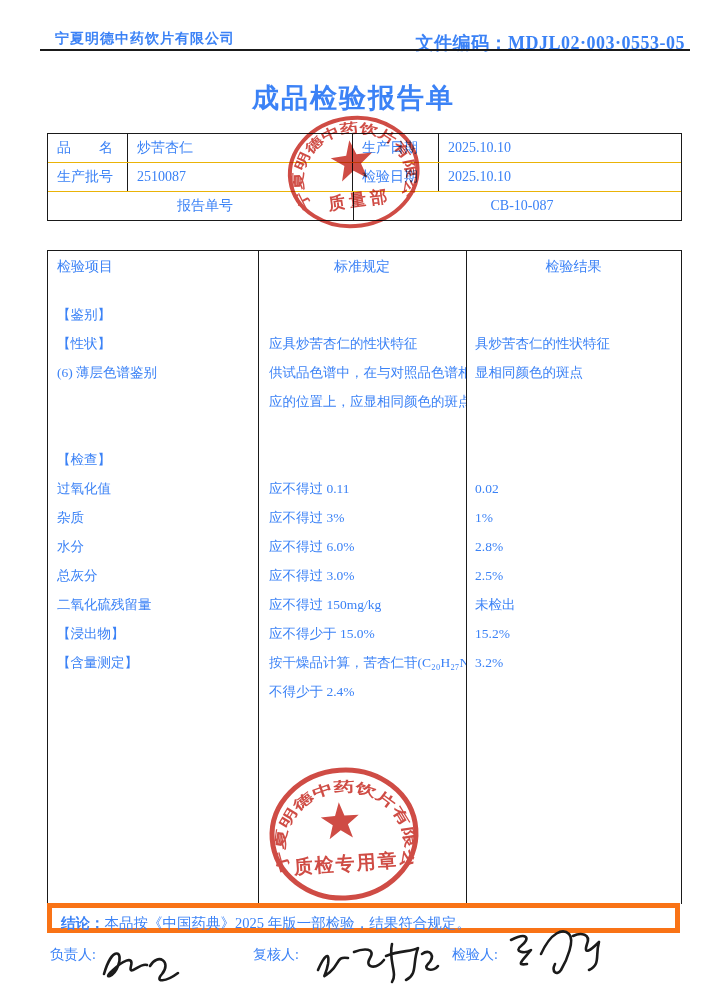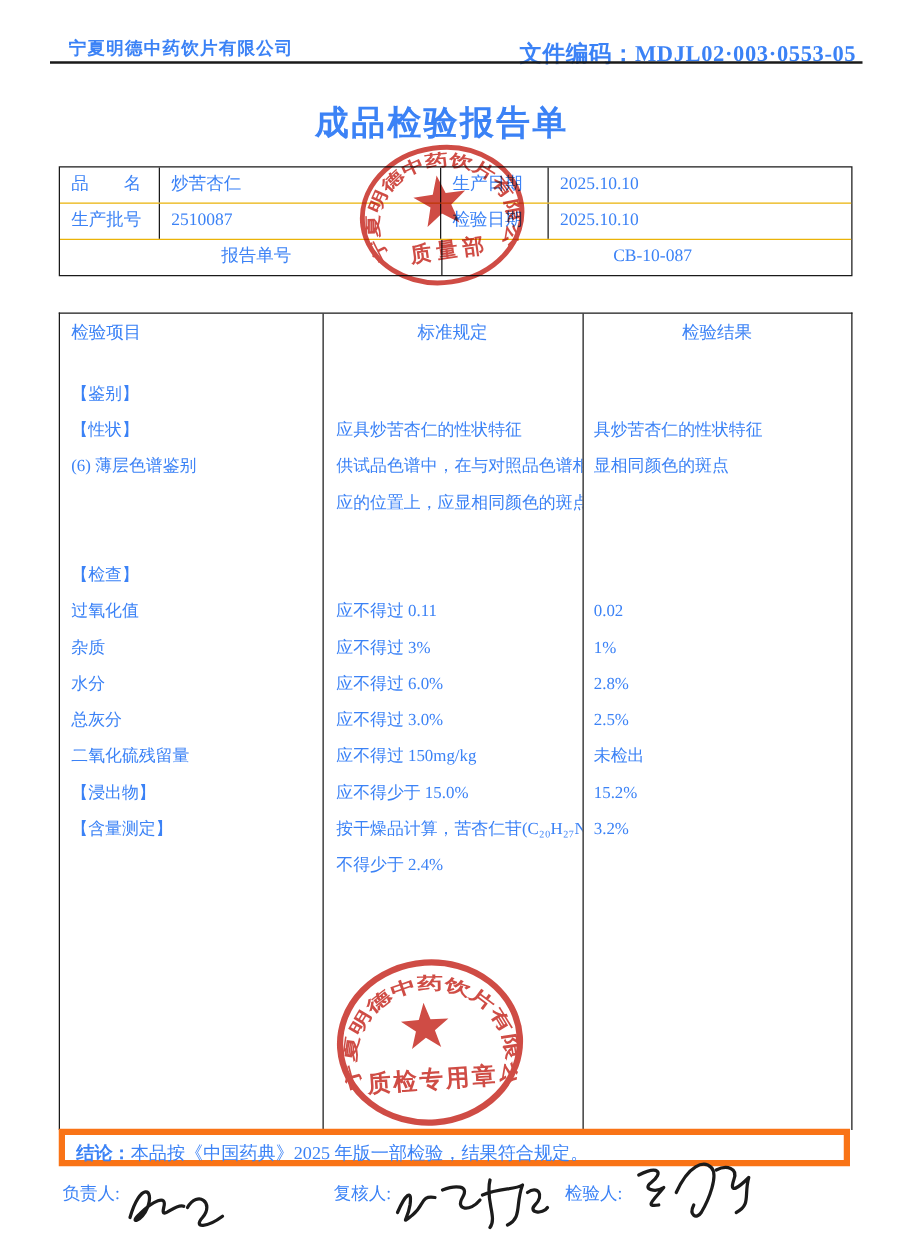--- a/index.html
+++ b/index.html
@@ -29,21 +29,21 @@
   .insp-body{padding-top:17px;}
   .t-line{display:grid;grid-template-columns:210px 208px 215px;height:29px;}
   .t-line > div{line-height:29px;font-size:13.5px;white-space:pre;overflow:hidden;}
   .c-item{padding-left:9px;} .c-std{padding-left:11px;} .c-res{padding-left:9px;}
   
   .conclusion{position:absolute;left:47px;top:903px;width:633px;height:30px;border:5px solid #f97316;
               line-height:30px;font-size:14.5px;padding-left:9px;box-sizing:border-box;white-space:pre;}
   .conclusion b{font-weight:bold;}
   
   .sig-label{position:absolute;top:936px;font-size:14px;margin-top:10px;}
-  .lbl-resp{left:50px;} .lbl-rev{left:267px;} .lbl-insp{left:452px;}
+  .lbl-resp{left:50px;} .lbl-rev{left:253px;} .lbl-insp{left:452px;}
   .sig-svg{position:absolute;}
   .sig1{left:90px;top:938px;} .sig2{left:306px;top:930px;} .sig3{left:497px;top:920px;}
   .sig-svg path{fill:none;stroke:#1b1b1b;stroke-width:2.6;stroke-linecap:round;stroke-linejoin:round;}
   
   .stamp{position:absolute;mix-blend-mode:multiply;opacity:.88;}
   .stamp-top{left:269px;top:98px;transform:rotate(-8deg);}
   .stamp-bottom{left:253px;top:752px;transform:rotate(-4deg);}
   .stamp ellipse{fill:none;stroke:var(--stamp-red,#c9332b);}
   .stamp .star{fill:var(--stamp-red,#c9332b);}
   .stamp text{fill:var(--stamp-red,#c9332b);font-weight:bold;

